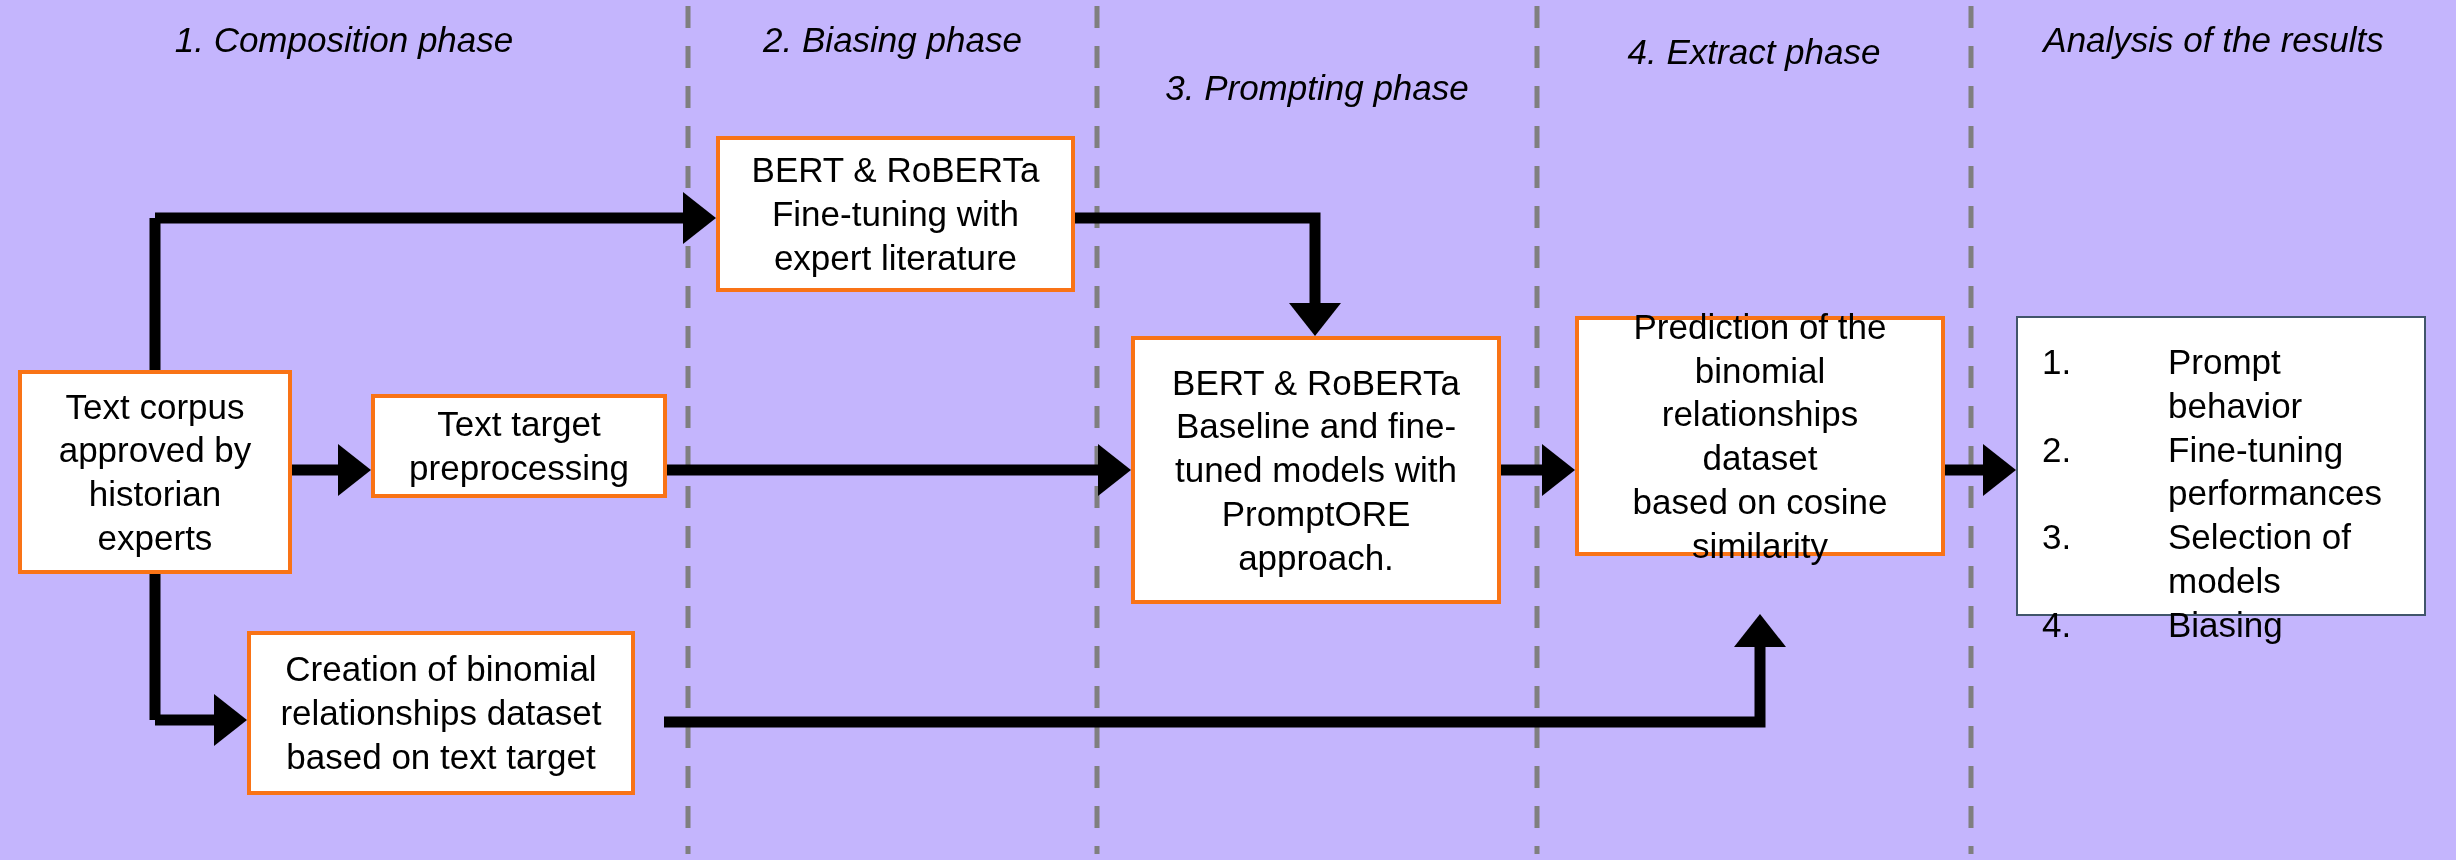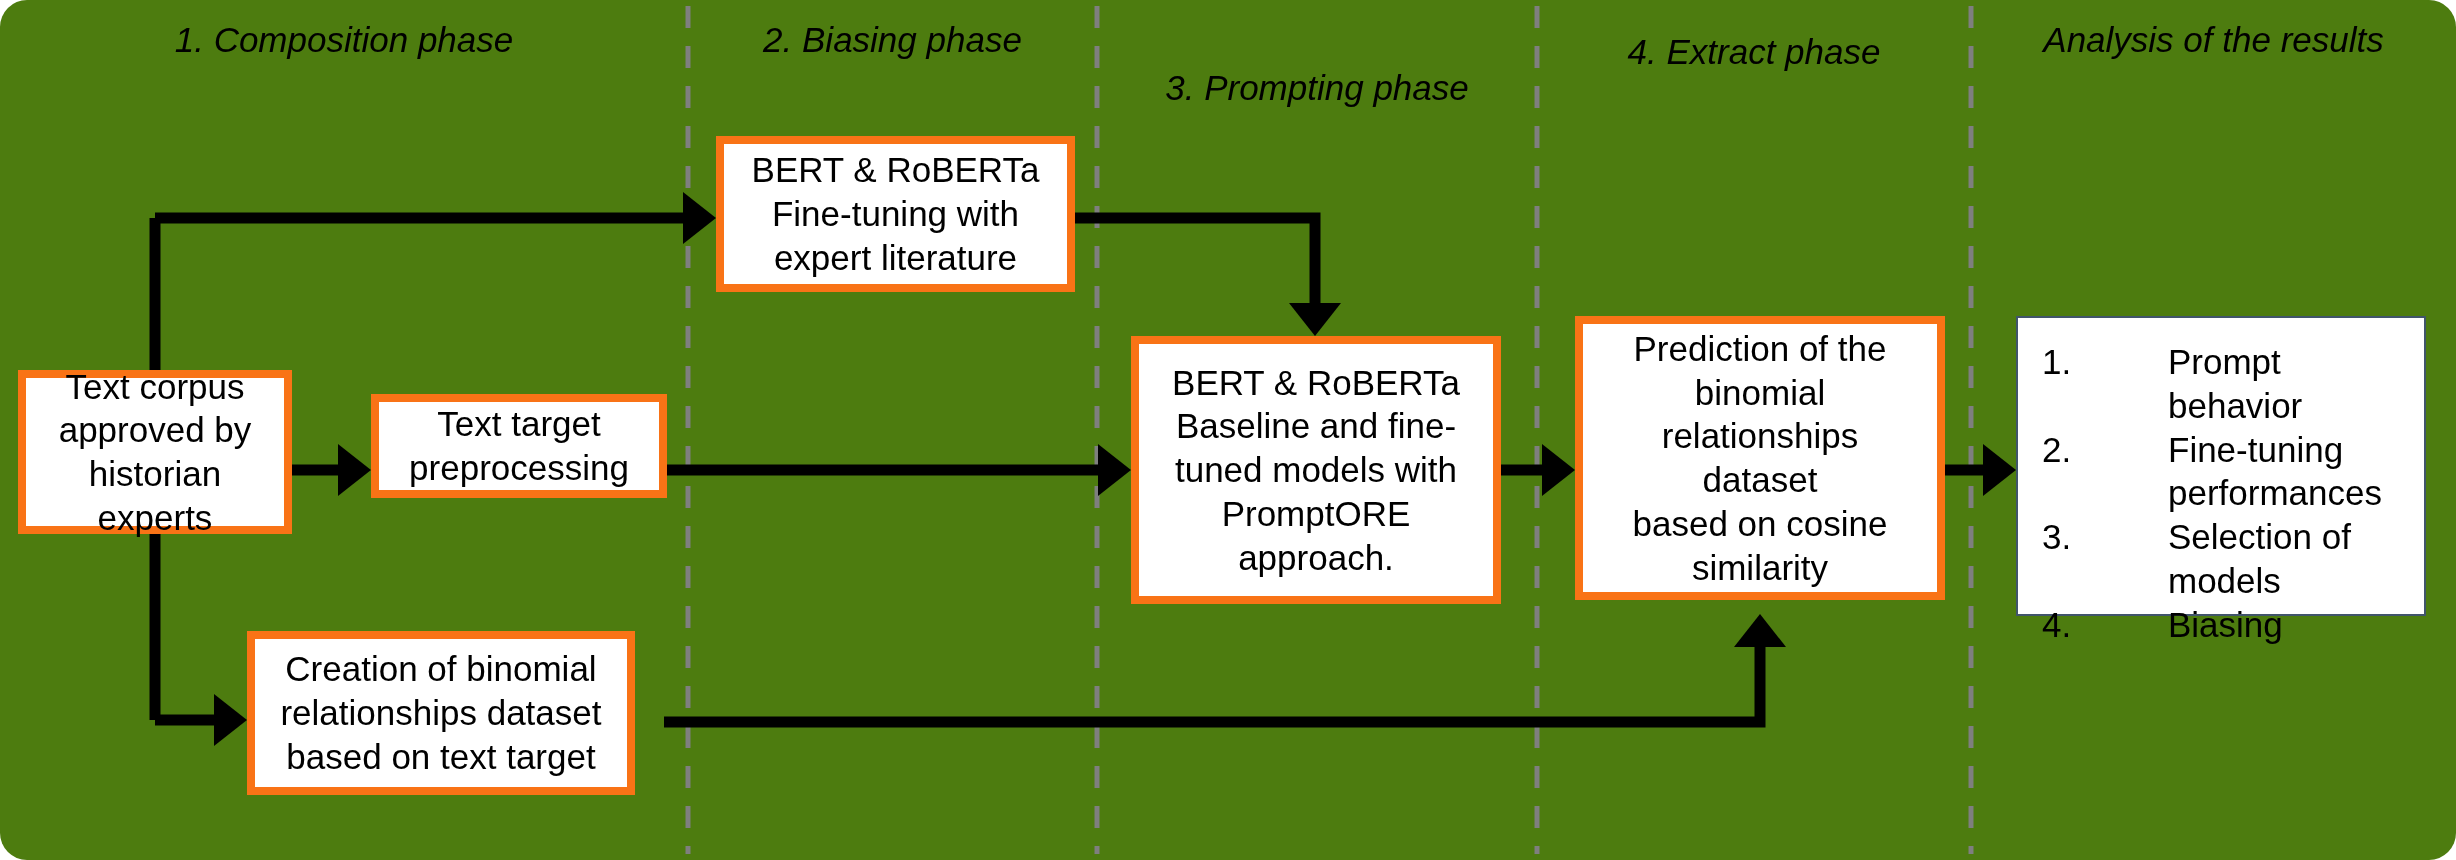--- a/index.html
+++ b/index.html
@@ -7,41 +7,40 @@
     padding: 0;
     background: #ffffff;
   }
   body {
     font-family: "Liberation Sans", sans-serif;
   }
   #diagram-root {
     position: relative;
     width: 2456px;
     height: 860px;
-    background: #4d7c0f;
+    background: #c4b5fd;
     overflow: hidden;
-    border-radius: 27px;
   }
   svg.layer {
     position: absolute;
     left: 0;
     top: 0;
     width: 2456px;
     height: 860px;
   }
   .phase-divider {
     stroke: #7f7f7f;
     stroke-width: 5;
     stroke-dasharray: 22 18;
     fill: none;
   }
   .node-box {
     position: absolute;
     box-sizing: border-box;
-    border: 8px solid #f97316;
+    border: 4px solid #f97316;
     background: #ffffff;
     display: flex;
     align-items: center;
     justify-content: center;
     text-align: center;
     color: #000000;
     font-size: 35px;
     line-height: 1.25;
     font-family: "Liberation Sans", sans-serif;
   }
@@ -159,21 +158,21 @@
       <polygon class="arrowhead" points="1734,647 1760,614 1786,647"></polygon>
     </g>
   </svg>
 
   <div class="phase-label" style="left:0px; top:20px; width:688px;">1. Composition phase</div>
   <div class="phase-label" style="left:688px; top:20px; width:409px;">2. Biasing phase</div>
   <div class="phase-label" style="left:1097px; top:20px; width:440px;margin-top:48px;">3. Prompting phase</div>
   <div class="phase-label" style="left:1537px; top:32px; width:434px;">4. Extract phase</div>
   <div class="phase-label" style="left:1971px; top:20px; width:485px;">Analysis of the results</div>
 
-  <div class="node-box" style="left:18px; top:370px; width:274px; height:164px;">
+  <div class="node-box" style="left:18px; top:370px; width:274px; height:204px;">
     <span class="node-text">Text corpus
 approved by
 historian
 experts</span>
   </div>
 
   <div class="node-box" style="left:371px; top:394px; width:296px; height:104px;">
     <span class="node-text">Text target
 preprocessing</span>
   </div>
@@ -191,21 +190,21 @@
   </div>
 
   <div class="node-box" style="left:1131px; top:336px; width:370px; height:268px;">
     <span class="node-text">BERT &amp; RoBERTa
 Baseline and fine-
 tuned models with
 PromptORE
 approach.</span>
   </div>
 
-  <div class="node-box" style="left:1575px; top:316px; width:370px; height:284px;">
+  <div class="node-box" style="left:1575px; top:316px; width:370px; height:240px;">
     <span class="node-text">Prediction of the
 binomial
 relationships
 dataset
 based on cosine
 similarity</span>
   </div>
 
   <div class="results-box" style="left:2016px; top:316px; width:410px; height:300px;">
     <ul class="results-list">

